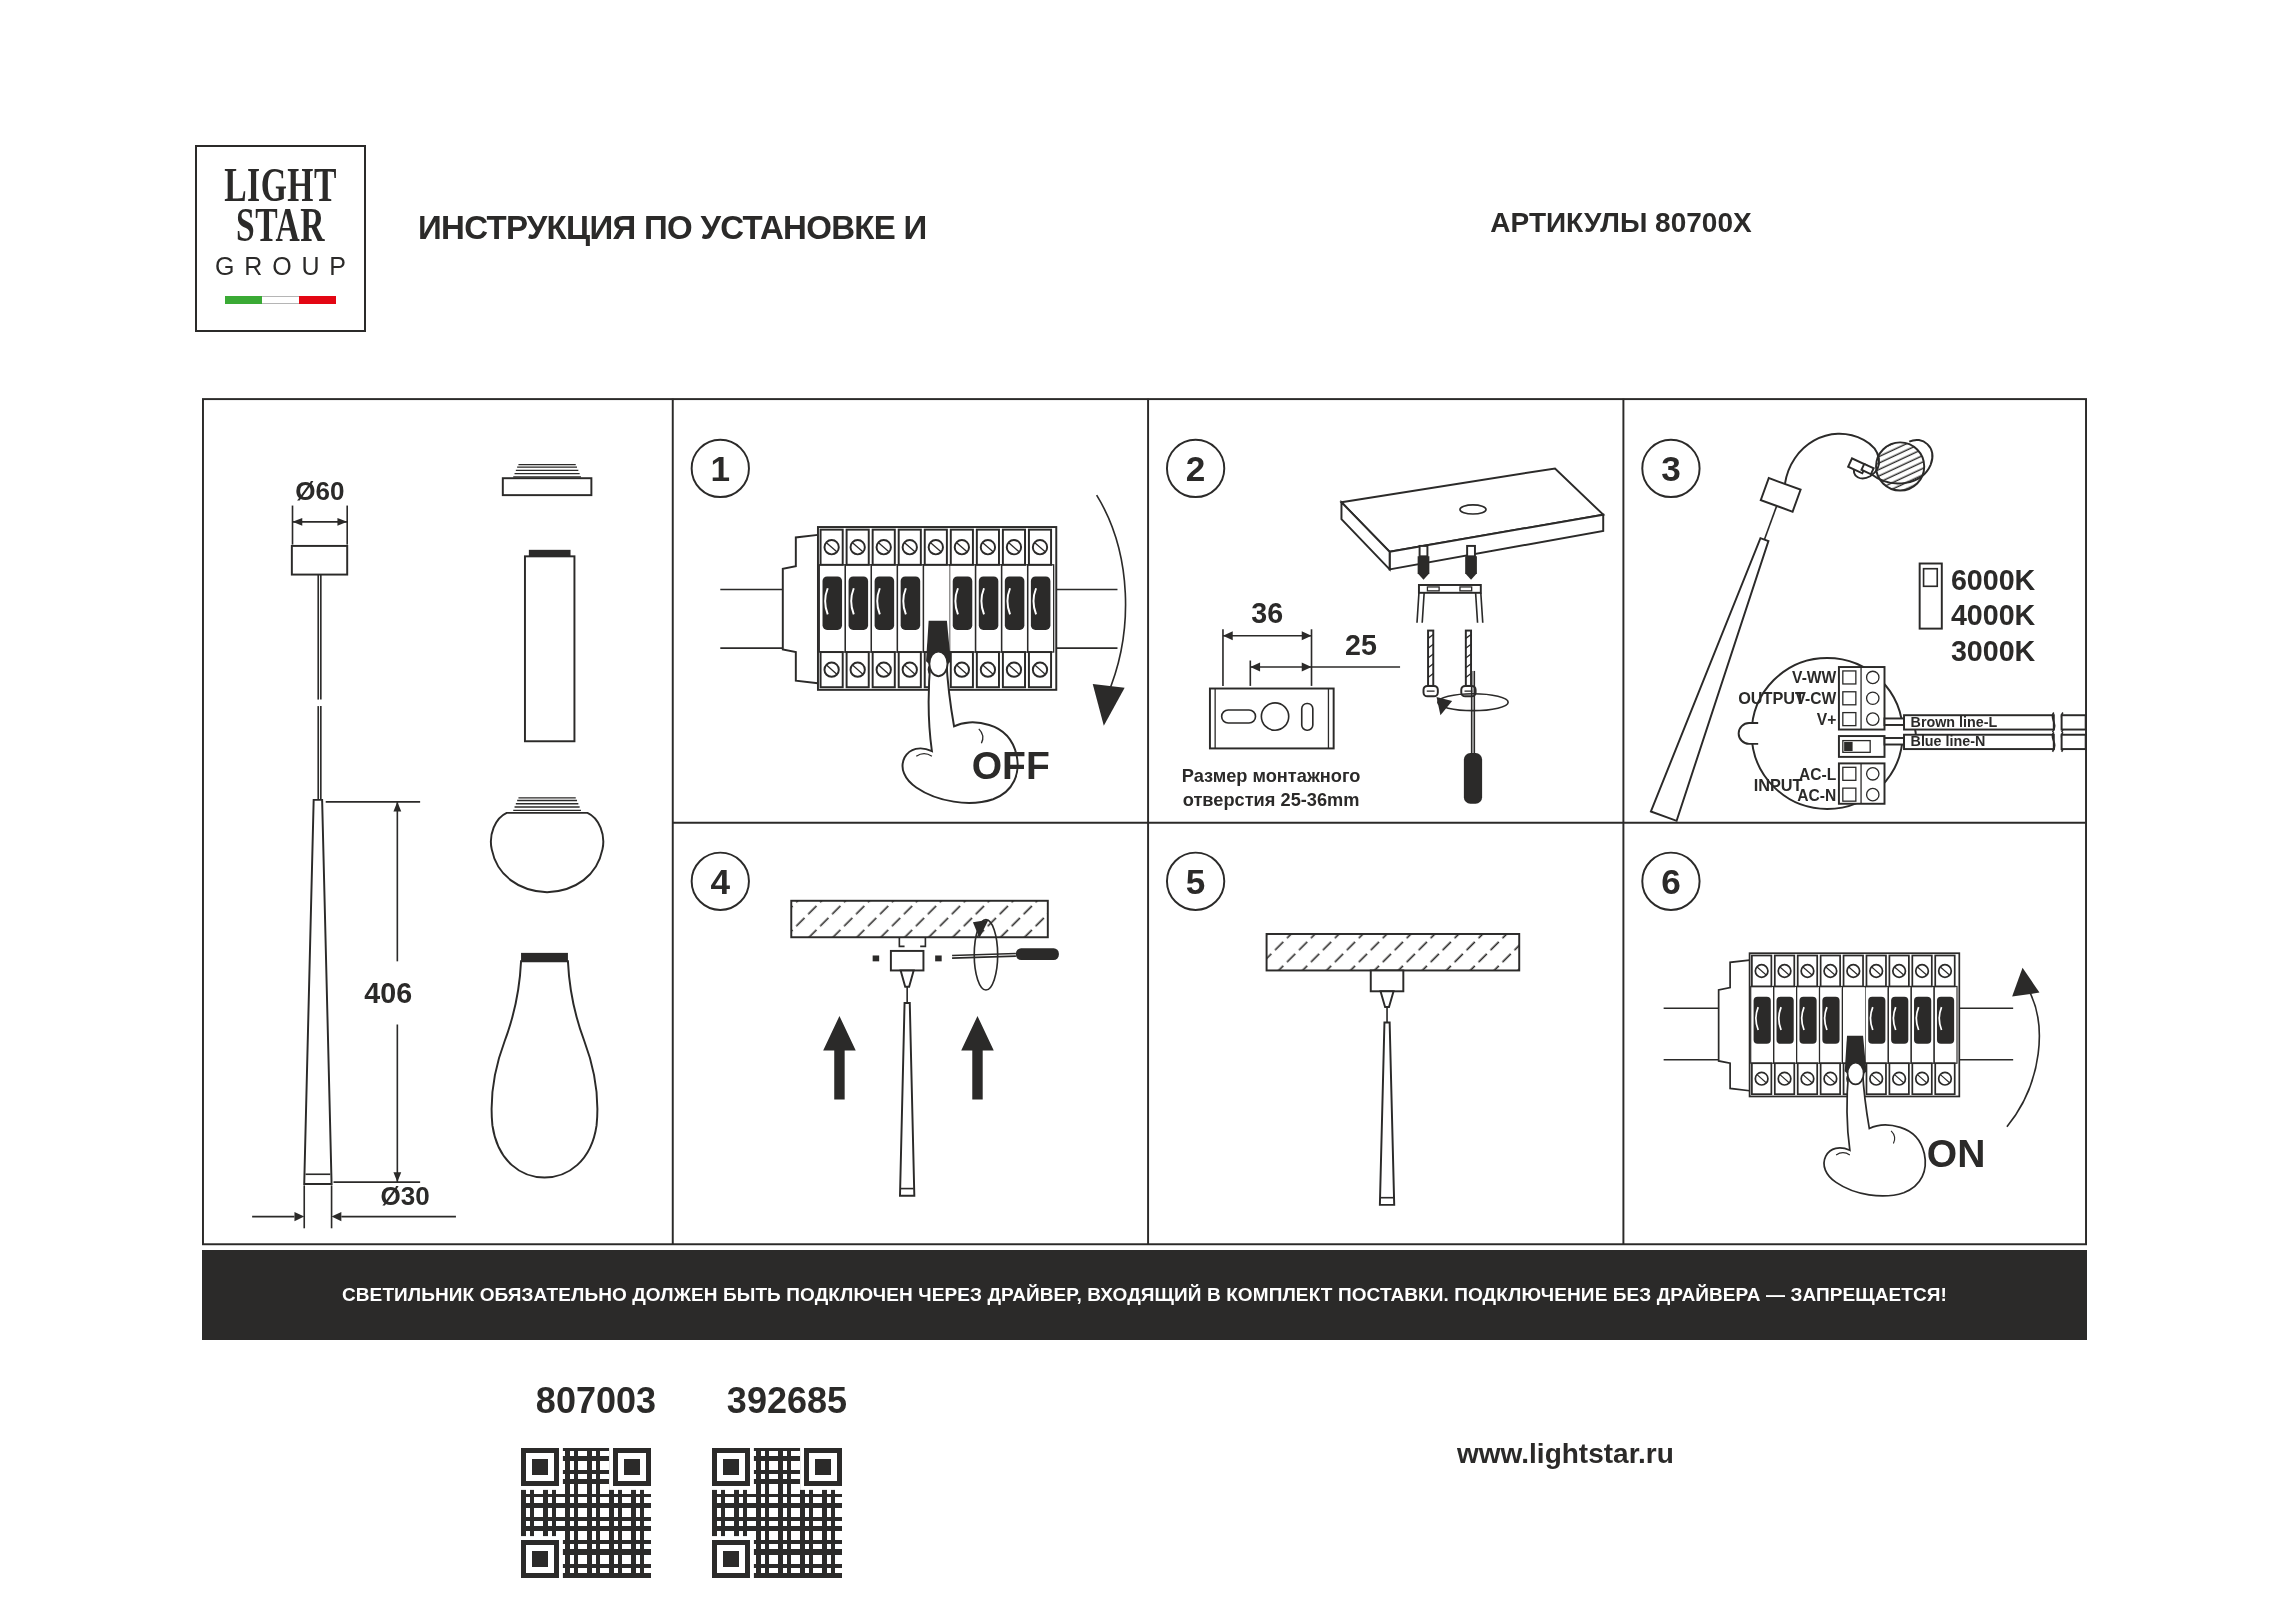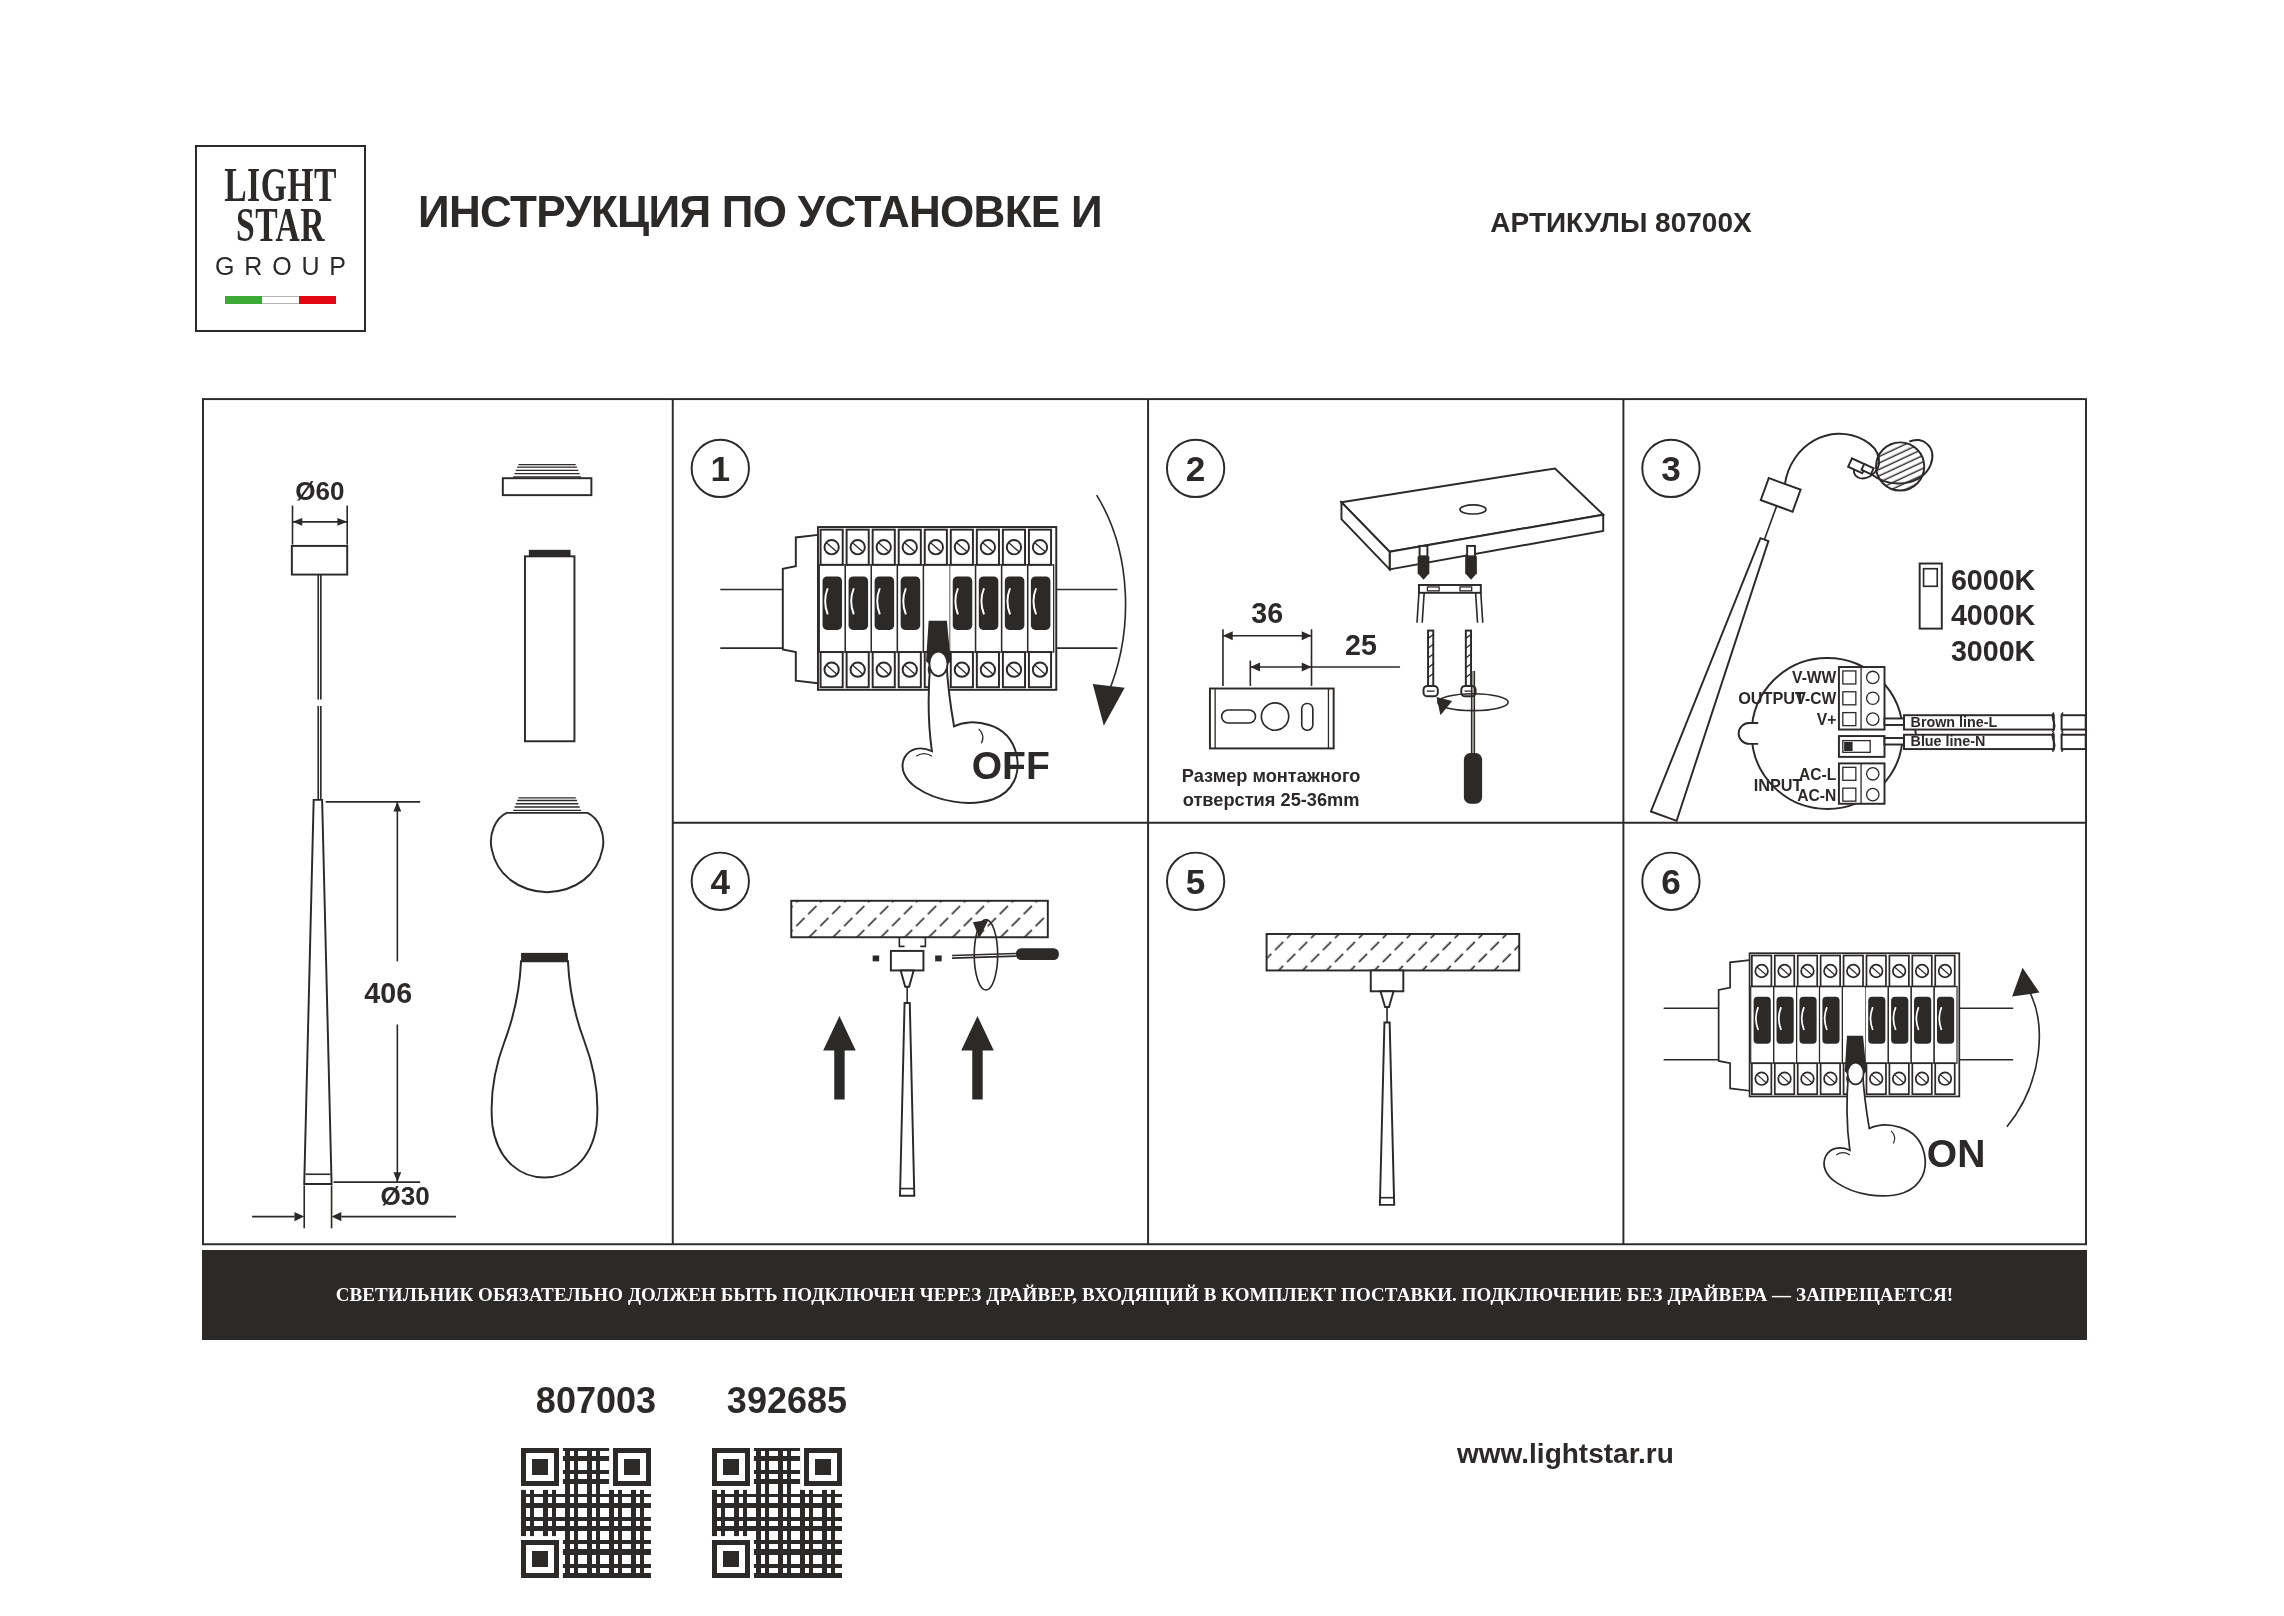--- a/index.html
+++ b/index.html
@@ -8,21 +8,21 @@
   
   .logo{position:absolute;left:195px;top:101px;width:171px;height:187px;border:2px solid #2b2a29;
         box-sizing:border-box;text-align:center;background:#fff;}
   .logo-word{font-family:"Liberation Serif",serif;font-weight:bold;font-size:48px;line-height:40px;
              transform:scaleX(0.70);transform-origin:50% 50%;letter-spacing:0.7px;}
   .logo-word.first{margin-top:18px;}
   .logo-group{font-size:25px;font-weight:400;letter-spacing:9.8px;margin-top:6.5px;text-indent:9.8px;}
   .logo-flag{position:absolute;left:28px;bottom:26px;width:111px;height:8.5px;display:flex;}
   .logo-flag .seg{flex:1;height:100%;}
   .seg.white{border-top:0.7px solid #b5b5b5;border-bottom:0.7px solid #b5b5b5;box-sizing:border-box;background:#fff;}
-  .title{position:absolute;left:418px;top:138px;font-size:44px;line-height:59px;font-weight:bold;
+  .title{position:absolute;left:418px;top:154px;font-size:33px;line-height:59px;font-weight:bold;
          letter-spacing:-0.7px;}
   .series{position:absolute;left:1367px;top:147px;width:508px;text-align:center;}
   .series .s1{font-size:30px;font-weight:bold;}
   .series .s2{font-size:28px;font-weight:bold;margin-top:15.6px;}
   
   svg text{fill:#2b2a29;font-family:"Liberation Sans",sans-serif;font-weight:bold;}
   .ln{stroke:#2b2a29;stroke-width:3;fill:#fff;}
   .lnn{stroke:#2b2a29;stroke-width:3;fill:none;}
   .ln2{stroke:#2b2a29;stroke-width:2.5;fill:none;}
   .thin{stroke:#2b2a29;stroke-width:2;fill:none;}
@@ -32,21 +32,21 @@
   .t-dim-sm{font-size:40px;}
   .t-onoff{font-size:60px;}
   .t-temp{font-size:44px;}
   .t-term{font-size:24px;}
   .t-io{font-size:25px;}
   .t-wire{font-size:22px;}
   .t-cap{font-size:28px;}
   
   .banner{position:absolute;left:202px;top:1206px;width:1885px;height:90px;background:#2b2a29;
           display:flex;align-items:center;justify-content:center;box-sizing:border-box;padding:0 19.5px;}
-  .banner span{color:#fff;font-size:19px;font-weight:bold;text-align:center;letter-spacing:0.1px;font-family:Liberation Serif, serif;}
+  .banner span{color:#fff;font-size:19px;font-weight:bold;text-align:center;letter-spacing:0.1px;}
   
   .art{position:absolute;top:1336px;width:140px;text-align:right;font-size:36px;font-weight:bold;}
   .art.a1{left:516px;} .art.a2{left:707px;}
   .qr{position:absolute;top:1400px;width:138px;height:138px;background:#fff;box-sizing:border-box;padding:3.9px;}
   .qr.q1{left:517px;} .qr.q2{left:708px;}
   .qr-pat{position:relative;width:100%;height:100%;
     background-image:
       repeating-linear-gradient(90deg,#2b2a29 0 5.2px,transparent 5.2px 9px,#2b2a29 9px 13px,transparent 13px 22px),
       repeating-linear-gradient(0deg,#2b2a29 0 5.2px,#fff 5.2px 10.4px,#2b2a29 10.4px 14.3px,#fff 14.3px 23.4px);}
   .fp{position:absolute;width:38px;height:38px;border:5.9px solid #2b2a29;background:#fff;box-sizing:border-box;

